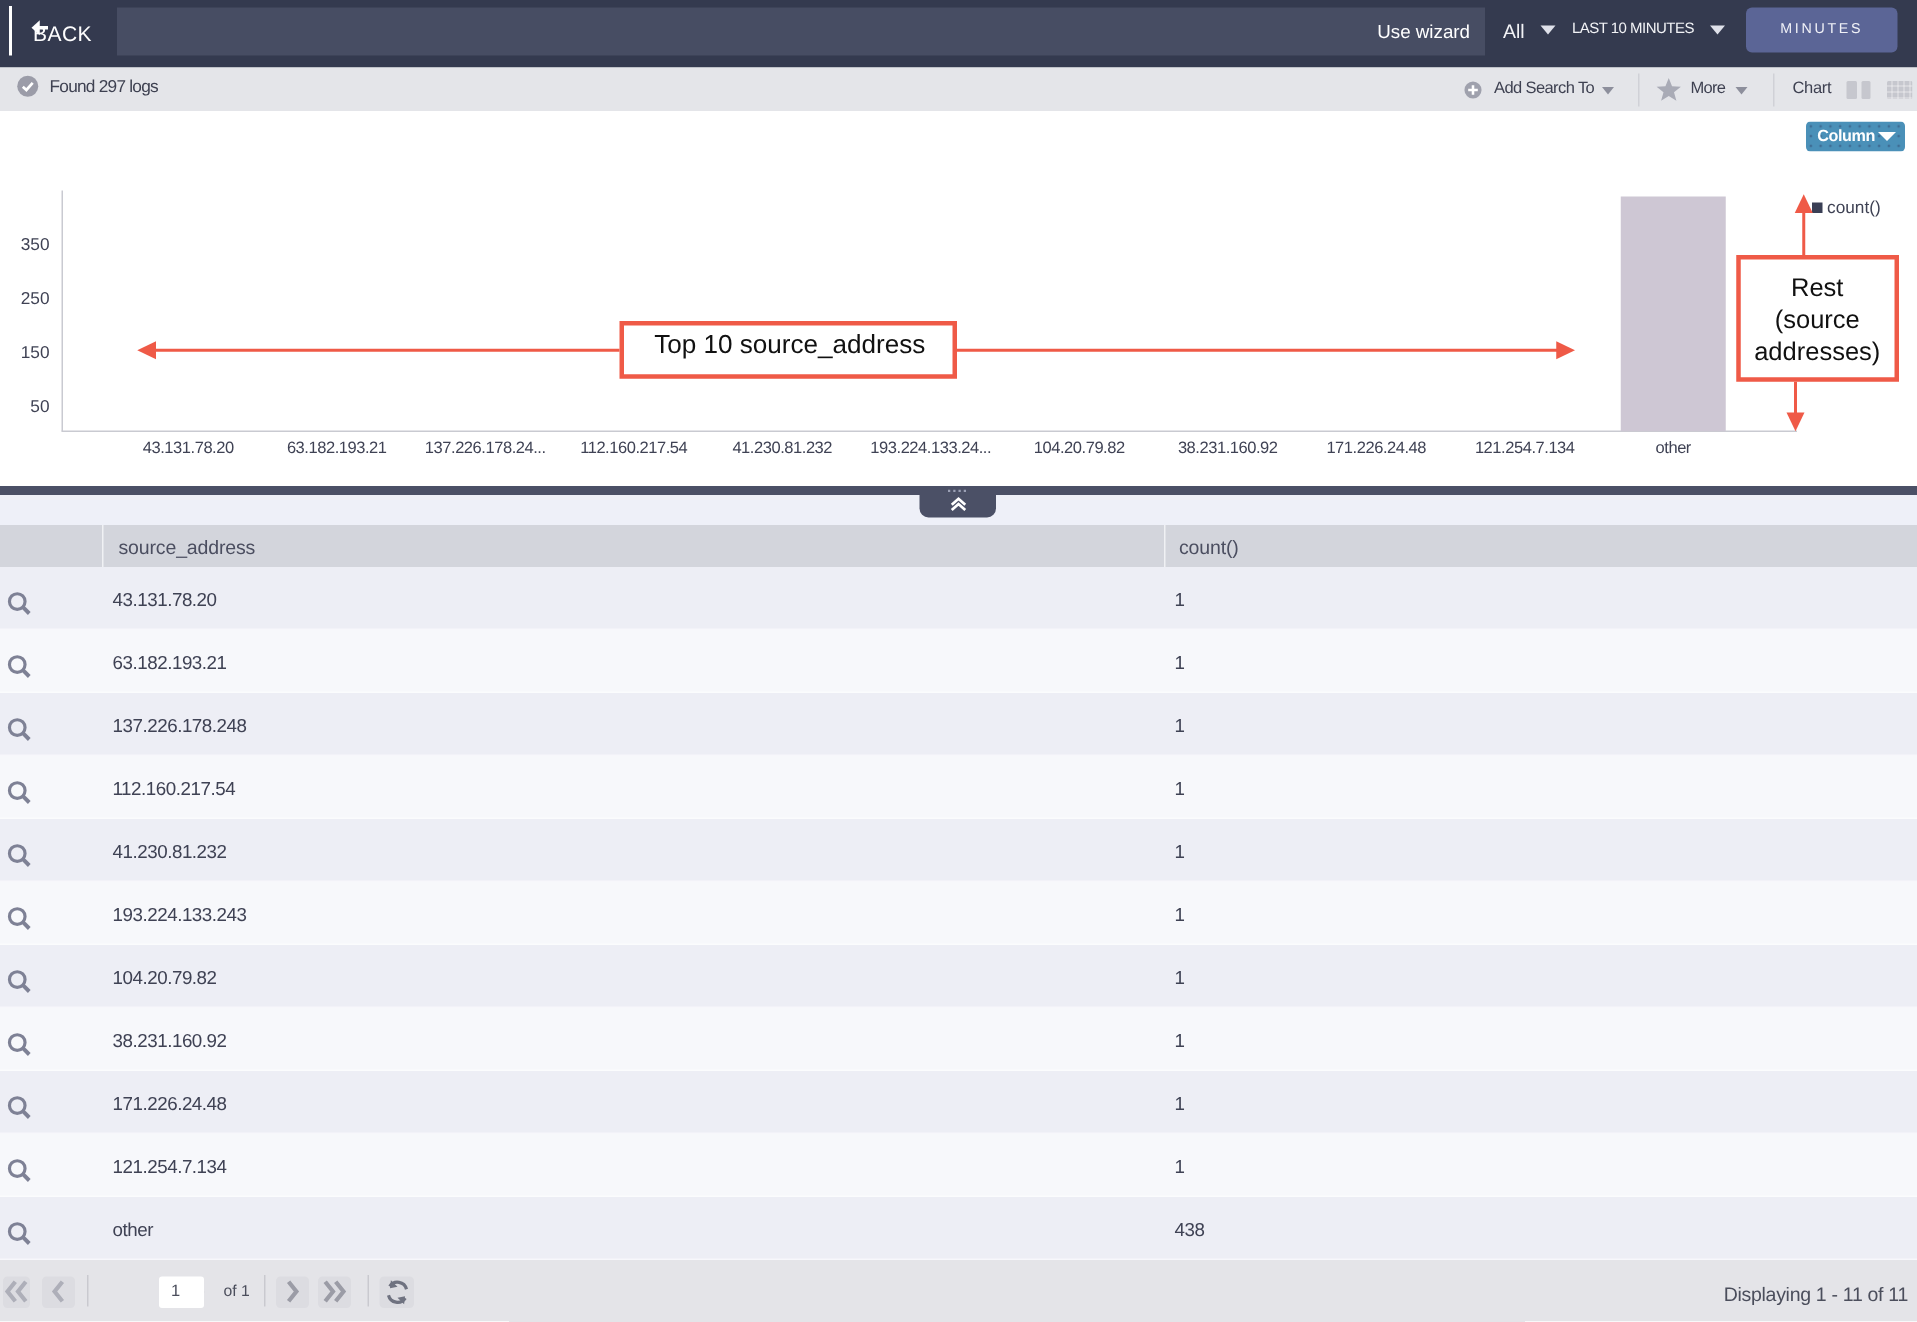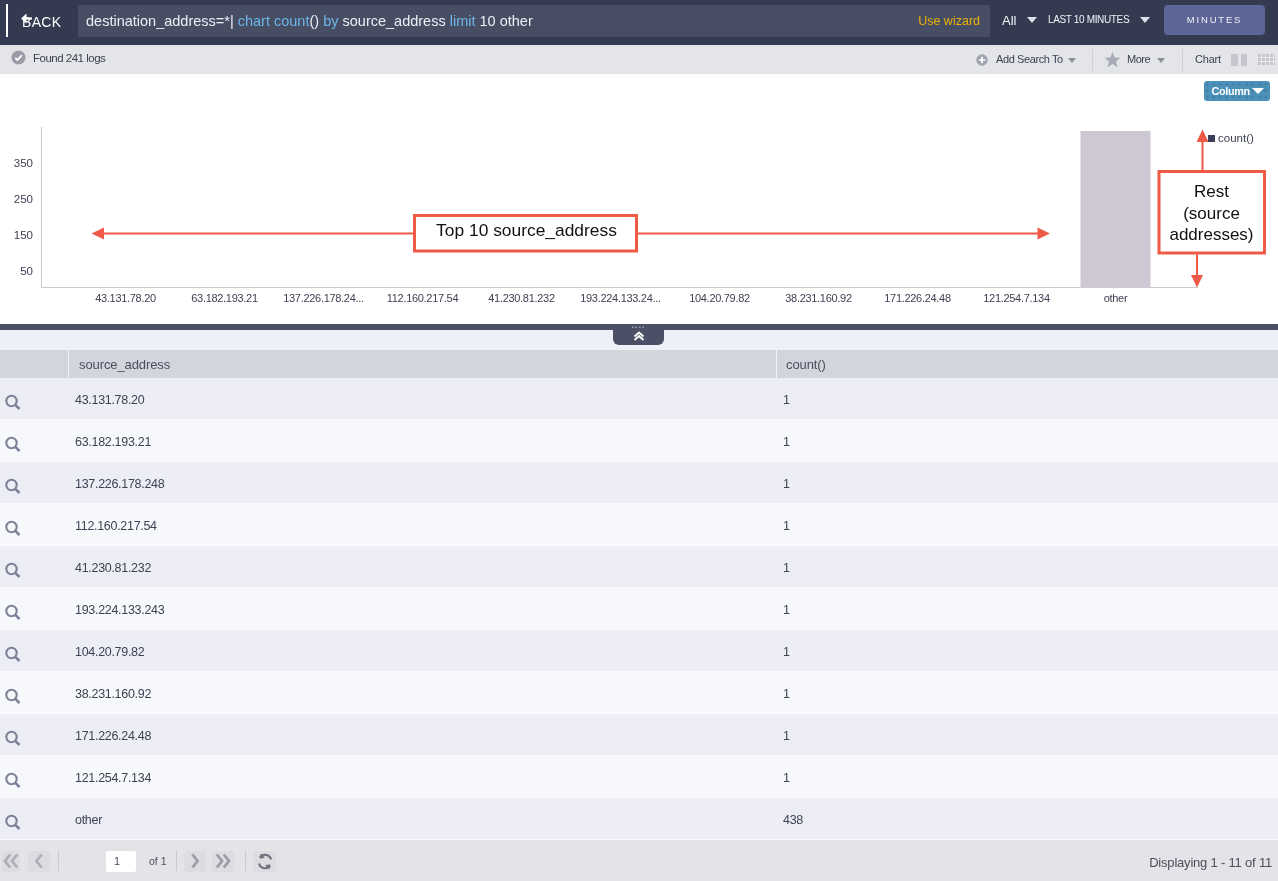--- a/index.html
+++ b/index.html
@@ -6,21 +6,21 @@
   body{width:1278px;height:881px;position:relative;background:#fff;
        font-family:"Liberation Sans",sans-serif;overflow:hidden;}
   .a{position:absolute;}
   
   #topbar{left:0;top:0;width:1278px;height:45px;background:#343a4f;}
   #caret{left:6px;top:4px;width:2px;height:33px;background:#fff;}
   #backtxt{left:22px;top:13.5px;color:#fdfdfe;font-size:14px;letter-spacing:0.3px;}
   #qbox{left:78px;top:5px;width:912px;height:32px;background:#474d63;}
   #qtext{left:8px;top:8px;font-size:14.5px;color:#eceef4;white-space:pre;}
   #qtext .b{color:#6cb7e8;}
-  #usewizard{right:10px;top:9px;font-size:12.5px;color:#eab308;}
+  #usewizard{right:10px;top:9px;font-size:12.5px;color:#ffffff;}
   #alltxt{left:1002px;top:12.5px;color:#f2f3f6;font-size:13px;text-align:center;}
   #lasttxt{left:1048px;top:14px;color:#f2f3f6;font-size:10px;letter-spacing:-0.35px;}
   #searchbtn{left:1164px;top:5px;width:101px;height:30px;background:#5b6596;border-radius:4px;
              color:#f0f1f7;font-size:9.5px;letter-spacing:1.8px;text-align:center;line-height:30px;}
   .tri{width:0;height:0;border-left:5.5px solid transparent;border-right:5.5px solid transparent;
        border-top:6.5px solid #dfe1ea;}
   
   #foundbar{left:0;top:45px;width:1278px;height:29px;background:#e4e5e9;}
   .fb-txt{color:#3e4151;font-size:11.5px;letter-spacing:-0.3px;}
   .sep{width:1px;height:22px;background:#d0d1d7;top:4px;}
@@ -59,36 +59,35 @@
 <body>
 
 <div class="a" id="topbar">
   <div class="a" id="caret"></div>
   <svg class="a" style="left:20px;top:12px" width="13" height="13" viewBox="0 0 13 13">
     <path d="M12 6.5 H4" stroke="#fff" stroke-width="2.2" fill="none"></path>
     <path d="M6.5 1.5 L1 6.5 L6.5 11.5 Z" fill="#fff"></path>
   </svg>
   <div class="a" id="backtxt">BACK</div>
   <div class="a" id="qbox">
-    <div class="a" id="qtext">destination_address=*| <span class="b">chart count</span>() <span class="b">by</span> source_address <span class="b">limit</span> 10 other</div>
     <div class="a" id="usewizard">Use wizard</div>
   </div>
   <div class="a" id="alltxt">All</div>
   <div class="a tri" style="left:1027px;top:17px;"></div>
   <div class="a" id="lasttxt">LAST 10 MINUTES</div>
   <div class="a tri" style="left:1140px;top:17px;"></div>
   <div class="a" id="searchbtn">MINUTES</div>
 </div>
 
 <div class="a" id="foundbar">
   <svg class="a" style="left:11px;top:5px" width="15" height="15" viewBox="0 0 15 15">
     <circle cx="7.5" cy="7.5" r="7" fill="#9b9ca8"></circle>
     <path d="M4.2 7.8 L6.6 10 L10.8 5.2" stroke="#fff" stroke-width="1.8" fill="none"></path>
   </svg>
-  <div class="a fb-txt" style="left:33px;top:7px;font-size:11.5px;letter-spacing:-0.5px;">Found 241 logs</div>
+  <div class="a fb-txt" style="left:33px;top:7px;font-size:11.5px;letter-spacing:-0.5px;">Found 297 logs</div>
 
   <svg class="a" style="left:976px;top:9px" width="12" height="12" viewBox="0 0 12 12">
     <circle cx="6" cy="6" r="5.7" fill="#9fa1ad"></circle>
     <path d="M6 2.8 V9.2 M2.8 6 H9.2" stroke="#fff" stroke-width="1.7"></path>
   </svg>
   <div class="a fb-txt" style="left:996px;top:8px;font-size:11px;letter-spacing:-0.4px;">Add Search To</div>
   <div class="a gtri" style="left:1068px;top:13px;"></div>
   <div class="a sep" style="left:1092px;"></div>
   <svg class="a" style="left:1104px;top:7px" width="17" height="16" viewBox="0 0 17 16">
     <path d="M8.5 0 L10.7 5.5 L16.6 5.8 L12 9.5 L13.6 15.2 L8.5 12 L3.4 15.2 L5 9.5 L0.4 5.8 L6.3 5.5 Z" fill="#a9abb6"></path>

